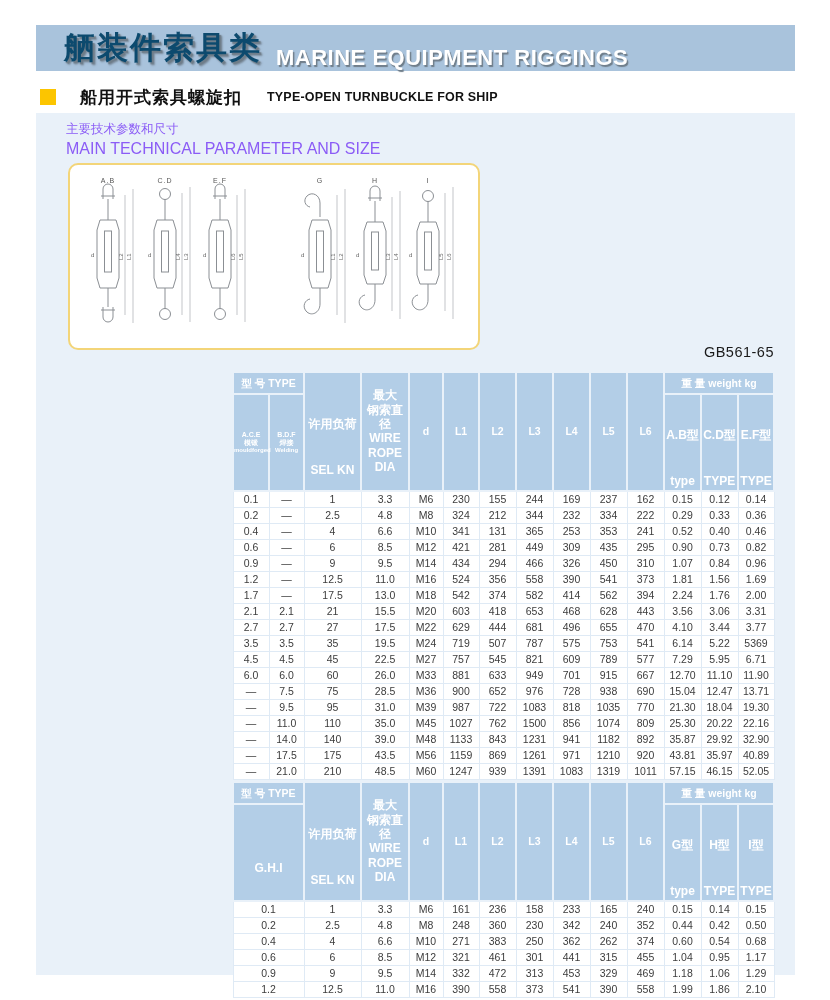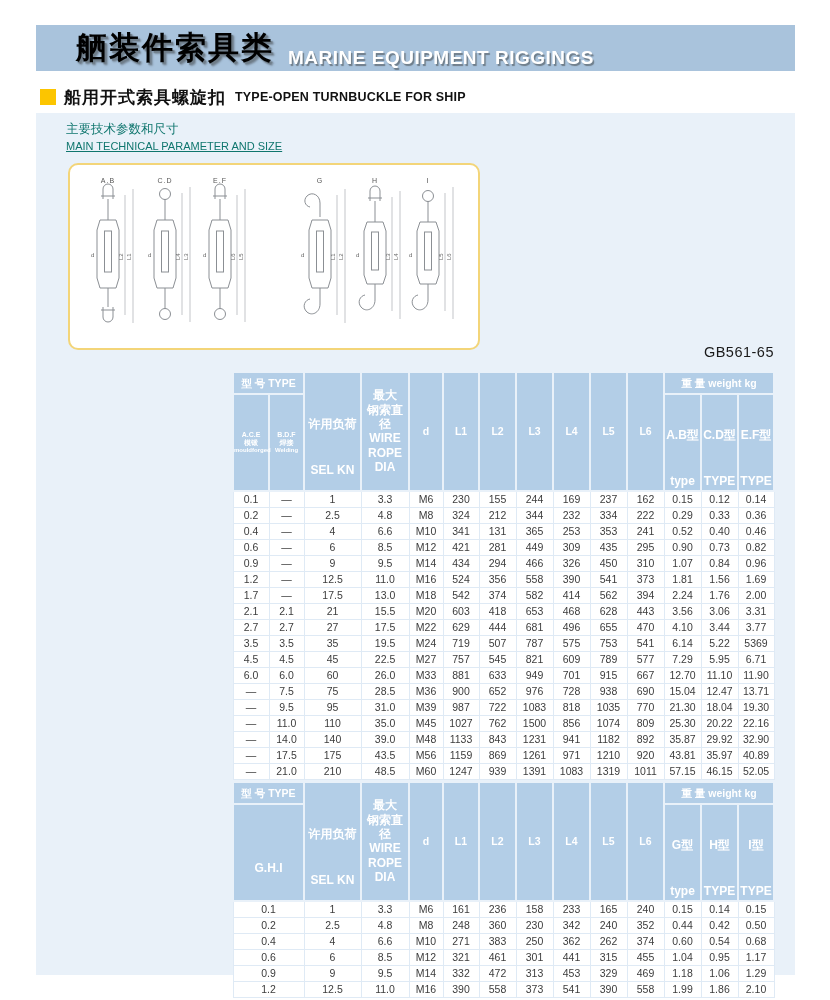--- a/index.html
+++ b/index.html
@@ -1,34 +1,34 @@
 <!DOCTYPE html>
 <html><head>
 <meta charset="utf-8">
 <style>
   html,body{margin:0;padding:0;background:#fff;}
   .page{position:relative;width:830px;height:1000px;background:#ffffff;overflow:hidden;
         font-family:"Liberation Sans",sans-serif;}
   
   .banner{position:absolute;left:36px;top:25px;width:759px;height:46px;background:#a9c3dc;
           display:flex;align-items:center;padding-left:28px;box-sizing:border-box;}
-  .banner .zh{font-size:31px;font-weight:bold;color:#000000;letter-spacing:2px;
-              text-shadow:2px 2px 1px #6f7d89,3px 3px 2px rgba(90,100,110,.6);margin-left:12px;}
-  .banner .en{font-size:19px;font-weight:bold;color:#fff;margin-left:14px;letter-spacing:.5px;
+  .banner .zh{font-size:31px;font-weight:bold;color:#0c4a6e;letter-spacing:2px;
+              text-shadow:2px 2px 1px #6f7d89,3px 3px 2px rgba(90,100,110,.6);}
+  .banner .en{font-size:22px;font-weight:bold;color:#fff;margin-left:14px;letter-spacing:.5px;
               text-shadow:1.5px 1.5px 1px #6f7d89;margin-top:20px;}
   
-  .subtitle{position:absolute;left:40px;top:87px;height:20px;display:flex;align-items:center;}
+  .subtitle{position:absolute;left:40px;top:87px;height:20px;display:flex;align-items:center;gap:16px;}
   .subtitle .sq{width:16px;height:16px;background:#fcc500;margin-right:8px;}
   .subtitle .zh{font-size:17px;font-weight:bold;color:#111;letter-spacing:1px;}
   .subtitle .en{font-size:12.5px;font-weight:bold;color:#111;margin-left:9px;letter-spacing:.2px;}
   
   .content{position:absolute;left:36px;top:113px;width:759px;height:862px;background:#e9f1f9;}
-  .param{position:absolute;left:30px;top:8px;color:#0f766e;}
+  .param{position:absolute;left:30px;top:8px;color:#8b5cf6;}
   .param .zh{font-size:12.5px;}
-  .param .en{font-size:11px;margin-top:2px;text-decoration:underline;}
+  .param .en{font-size:16px;margin-top:2px;}
   
   .draw-box{position:absolute;left:32px;top:50px;width:412px;height:187px;background:#fff;
             border:2px solid #f3d579;border-radius:10px;box-sizing:border-box;}
   .draw-box svg{display:block;}
   .fig-stroke{stroke:#8b8f94;stroke-width:1;fill:none;}
   .dim-stroke{stroke:#9aa0a6;stroke-width:.6;fill:none;}
   .fig-label{font-size:7px;fill:#555;letter-spacing:1px;}
   .dim-label{font-size:6px;fill:#666;}
   
   .gb{position:absolute;right:21px;font-size:14.5px;color:#1a1a1a;letter-spacing:.5px;}

